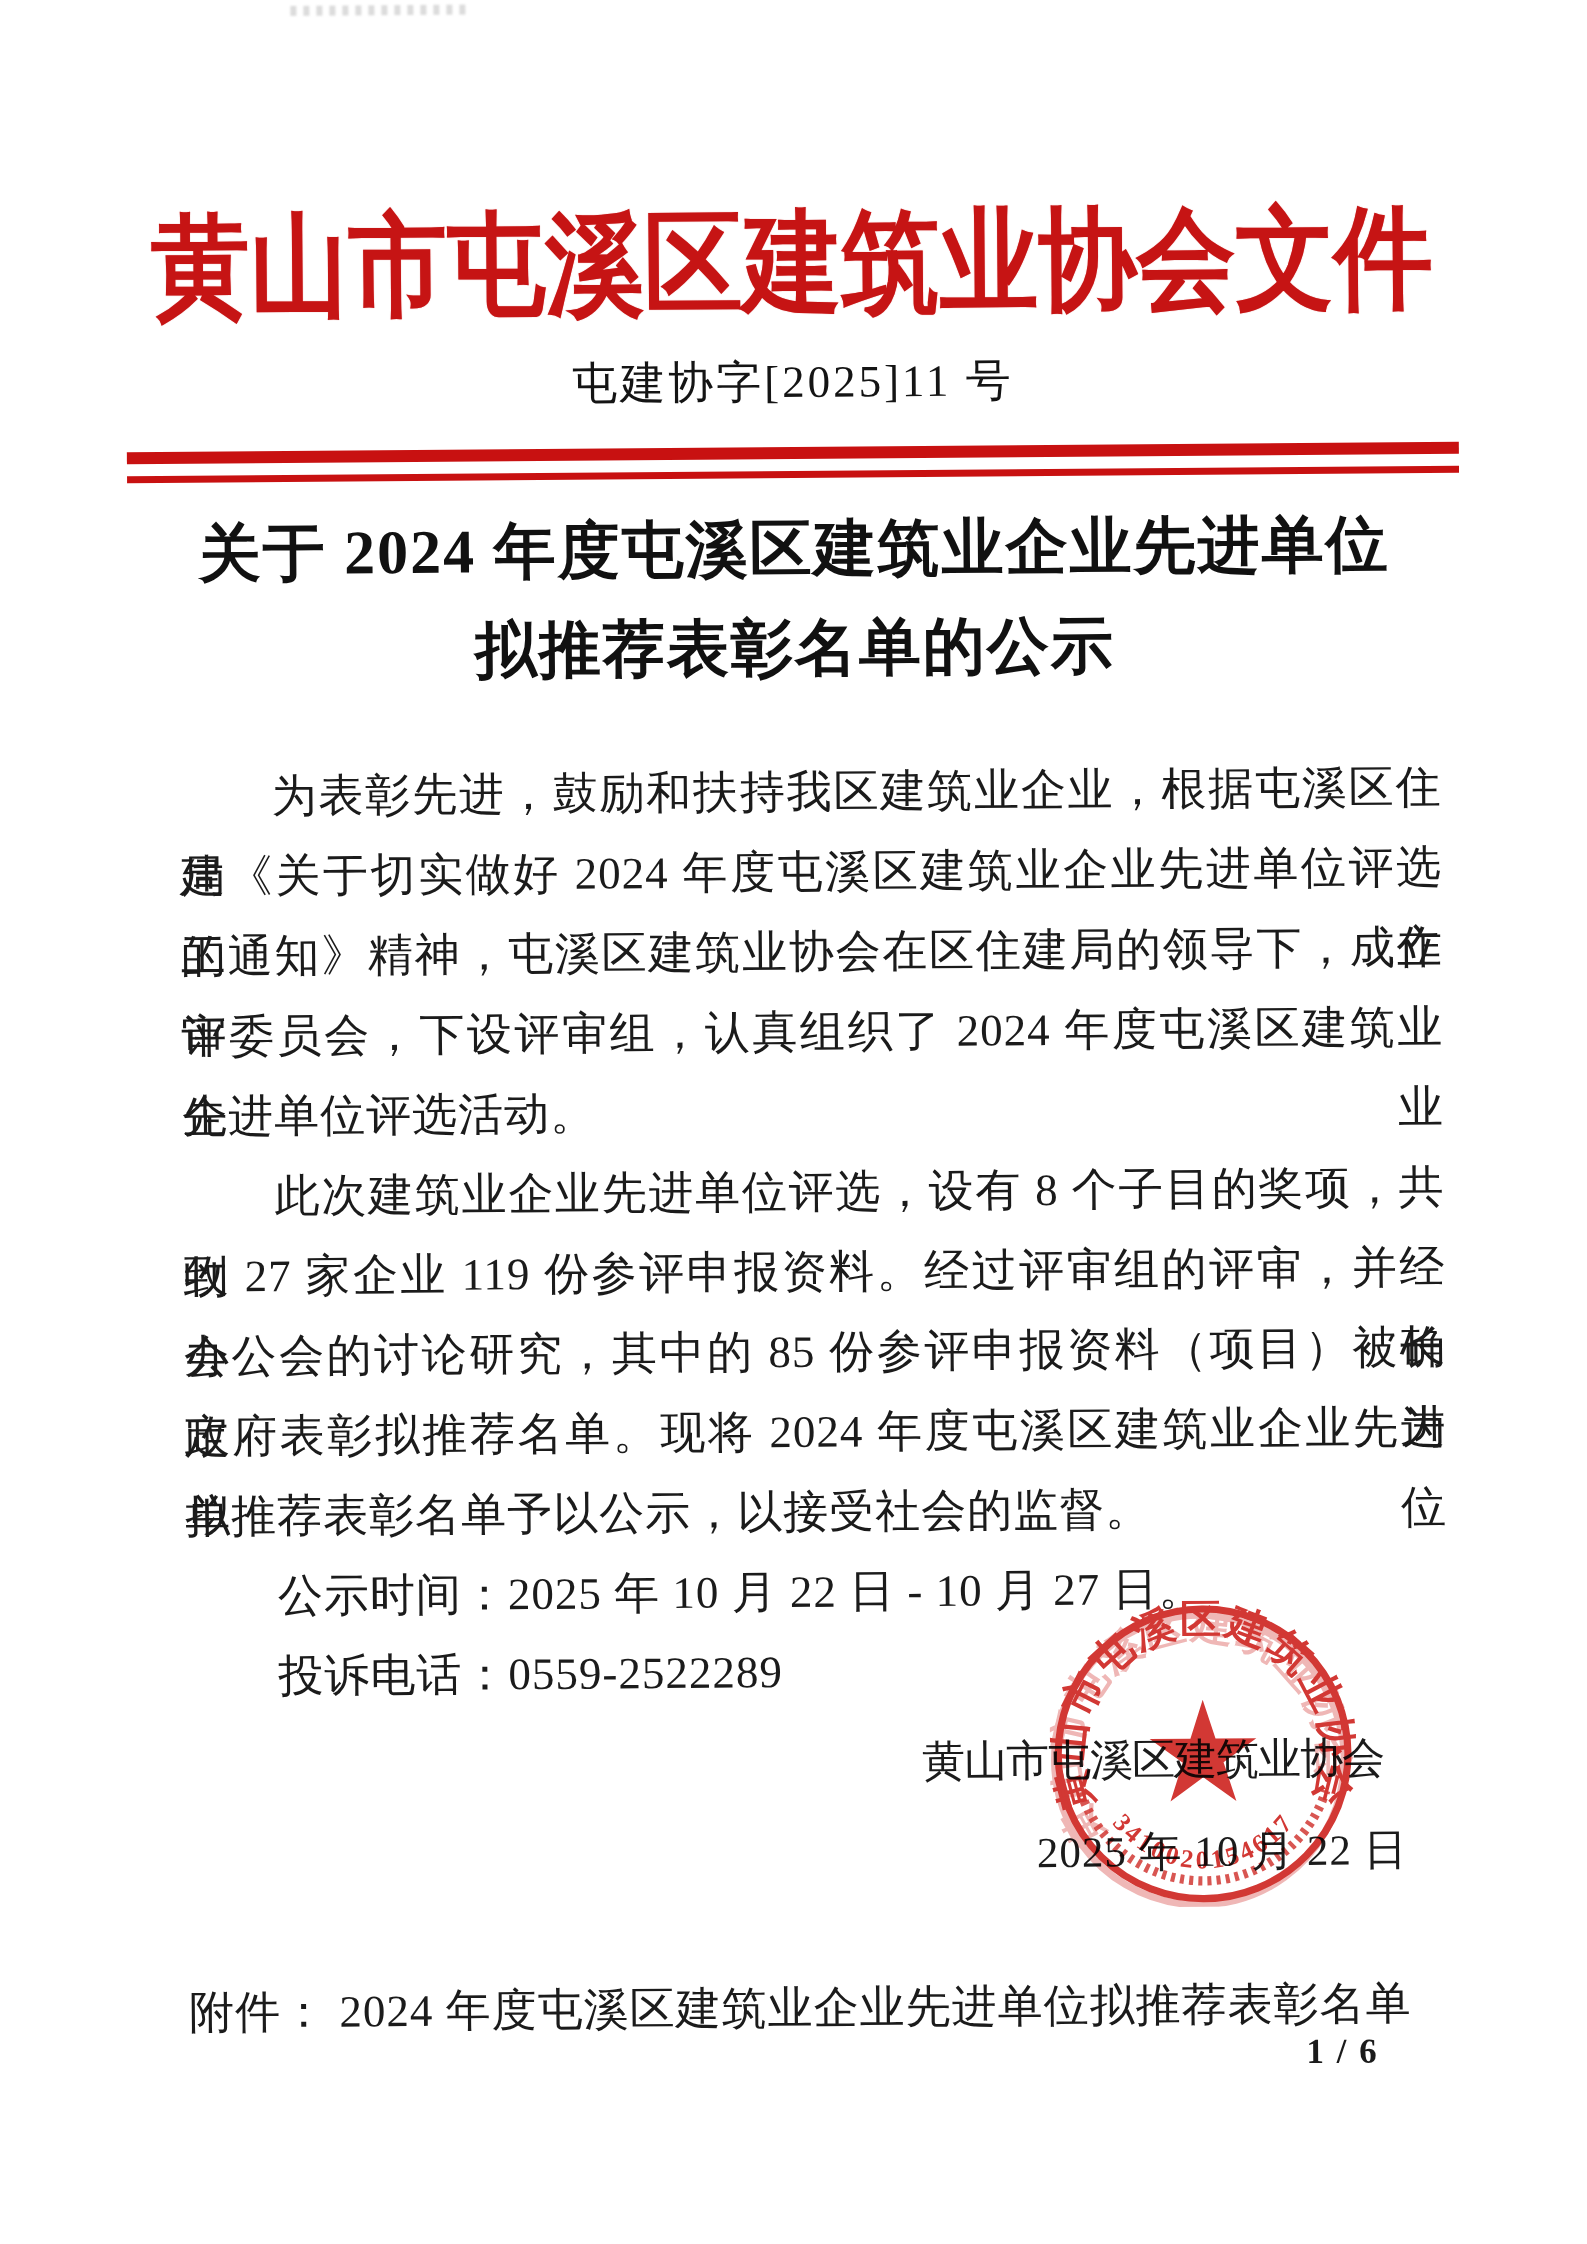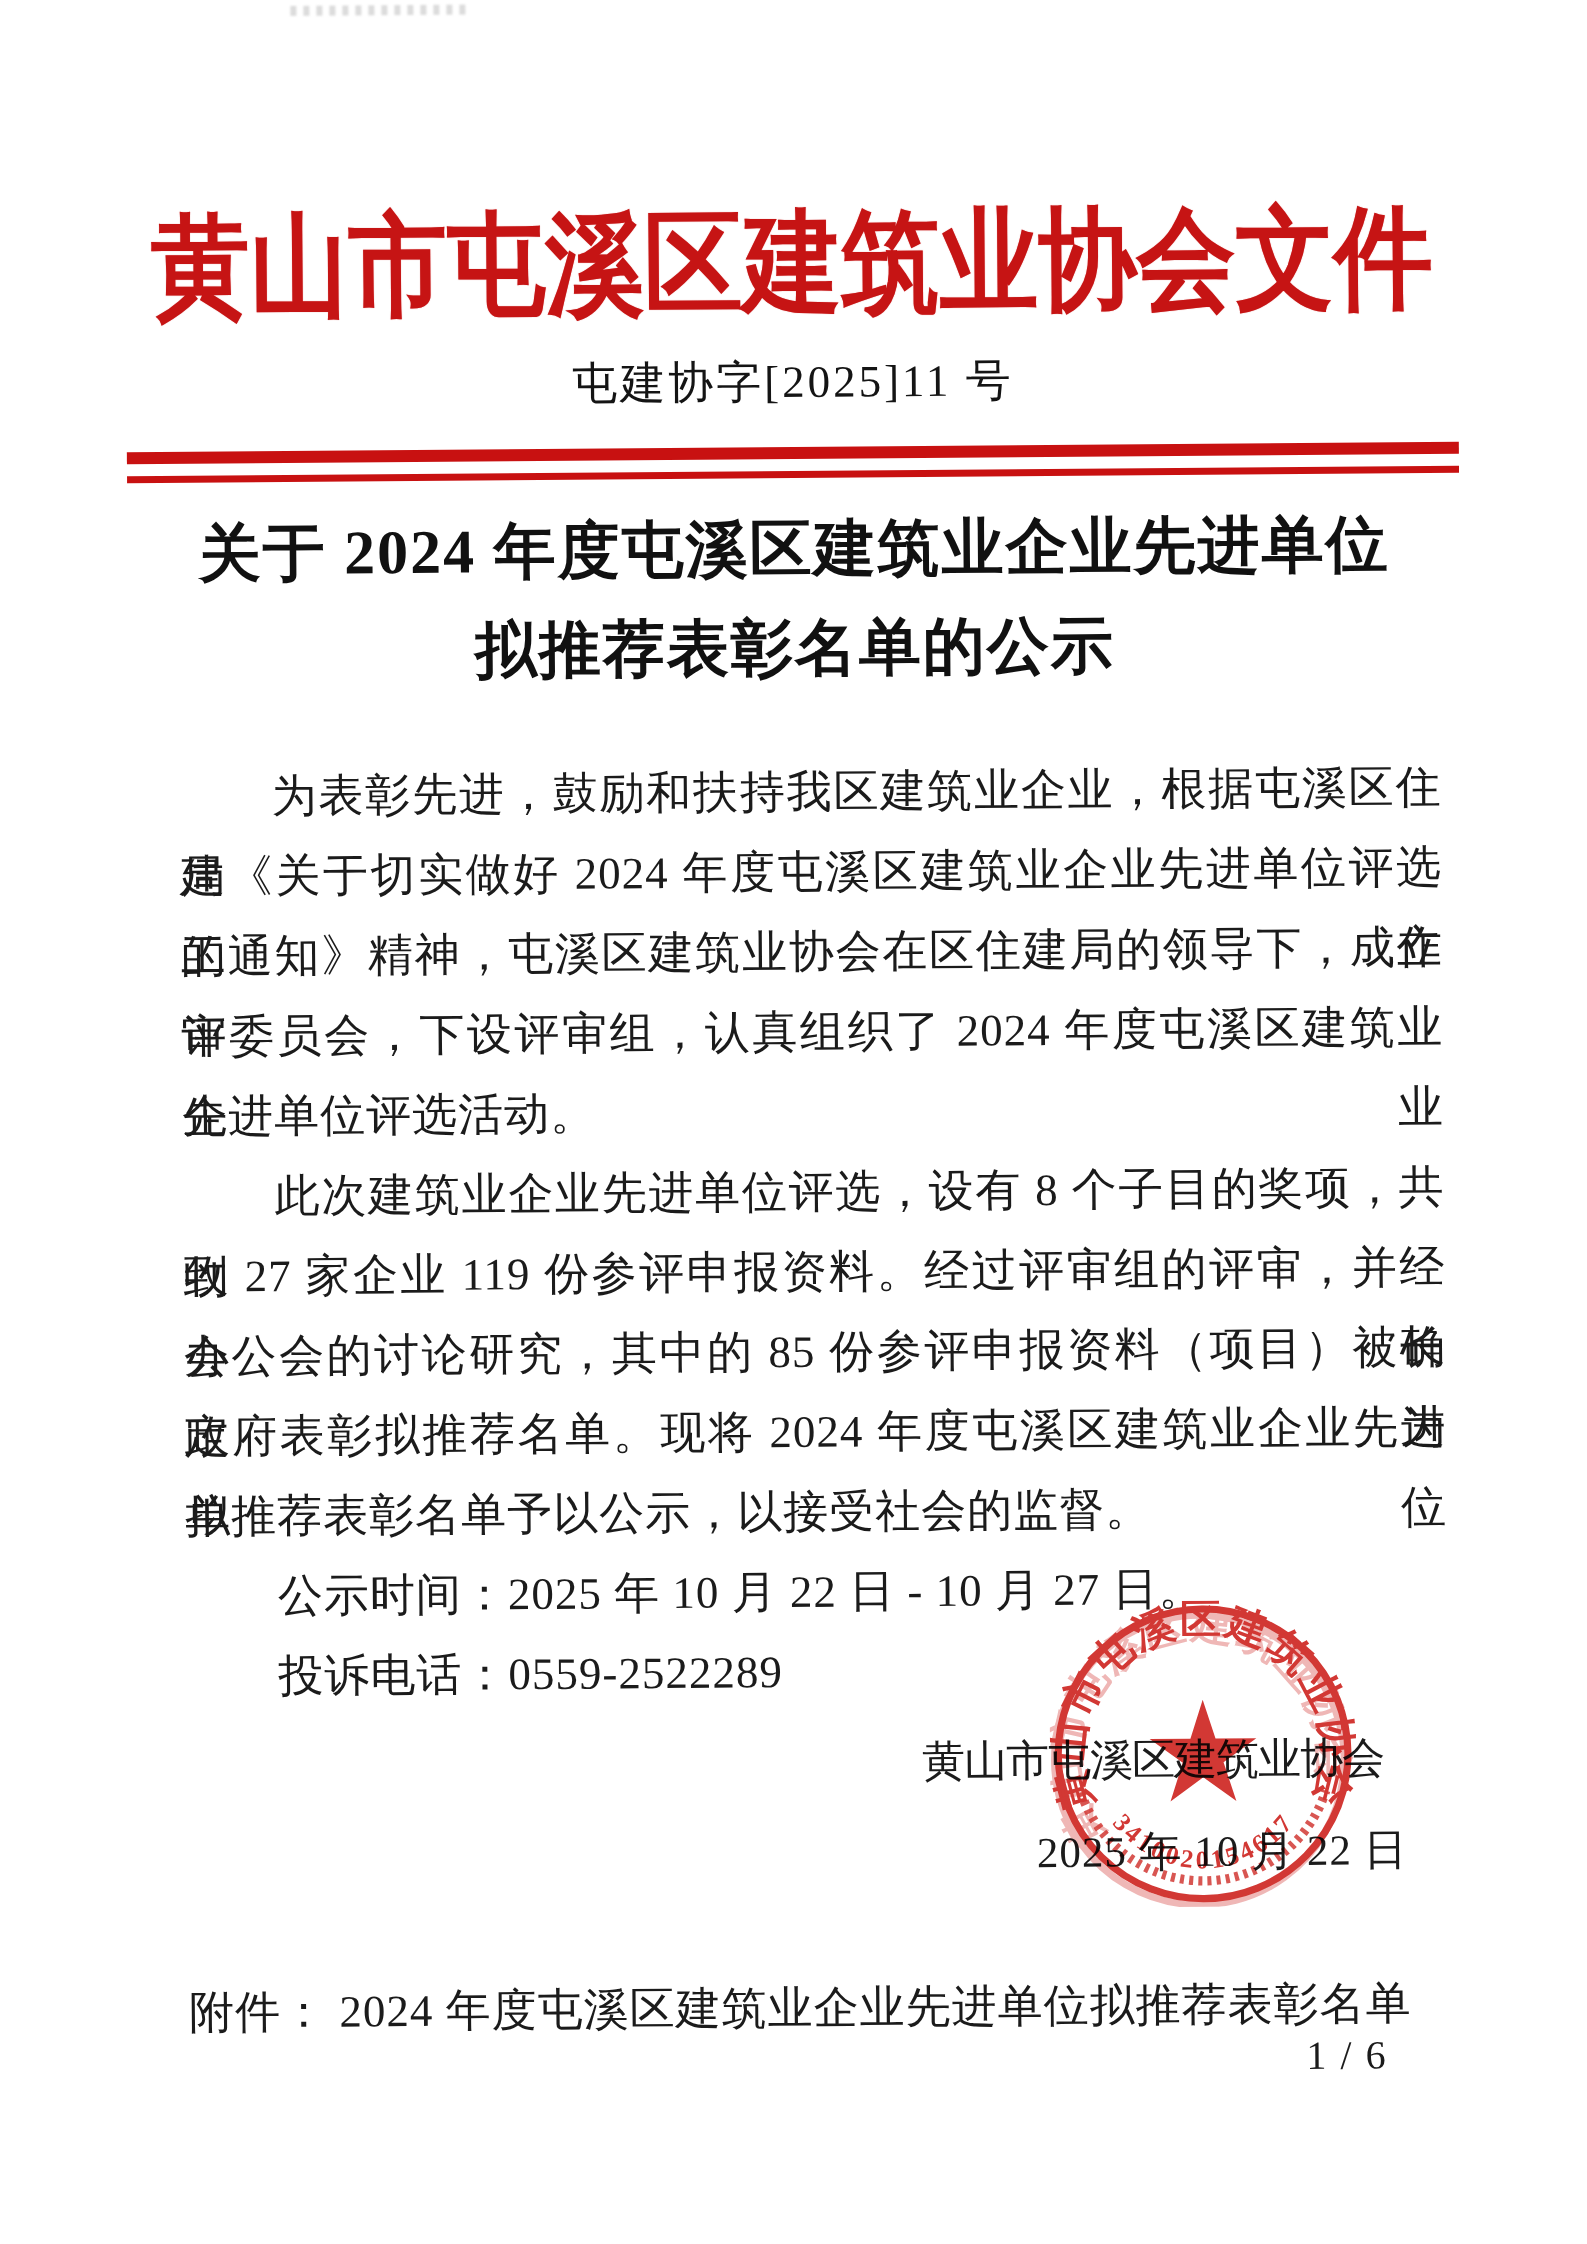--- a/index.html
+++ b/index.html
@@ -48,21 +48,21 @@
   .body-line.indent.fill { padding-left:0; text-indent:92px; }
 
   .signature-org  { position:absolute; left:918px; top:1734px; font-size:43px; letter-spacing:-1px; white-space:nowrap; }
   .signature-date { position:absolute; left:1032px; top:1826px; font-size:43px; letter-spacing:1px; white-space:nowrap; }
 
   .stamp { position:absolute; left:1046px; top:1604px; width:306px; height:306px;
            mix-blend-mode:multiply; opacity:.94; }
   .stamp text { font-family:"Liberation Serif","DejaVu Serif",serif; font-weight:bold; }
 
   .attachment-line { position:absolute; left:183px; top:1978px; font-size:45px; letter-spacing:1px; white-space:nowrap; }
-  .page-indicator { position:absolute; left:1300px; top:2036px; font-size:40px; font-weight:normal; letter-spacing:2px; }
+  .page-indicator { position:absolute; left:1300px; top:2036px; font-size:35px; font-weight:bold; letter-spacing:2px; }
 </style>
 </head>
 <body>
 
 <div class="sheet">
   <div class="tilt">
 
     <div class="scan-smudge"></div>
 
     <div class="header-title">黄山市屯溪区建筑业协会文件</div>

